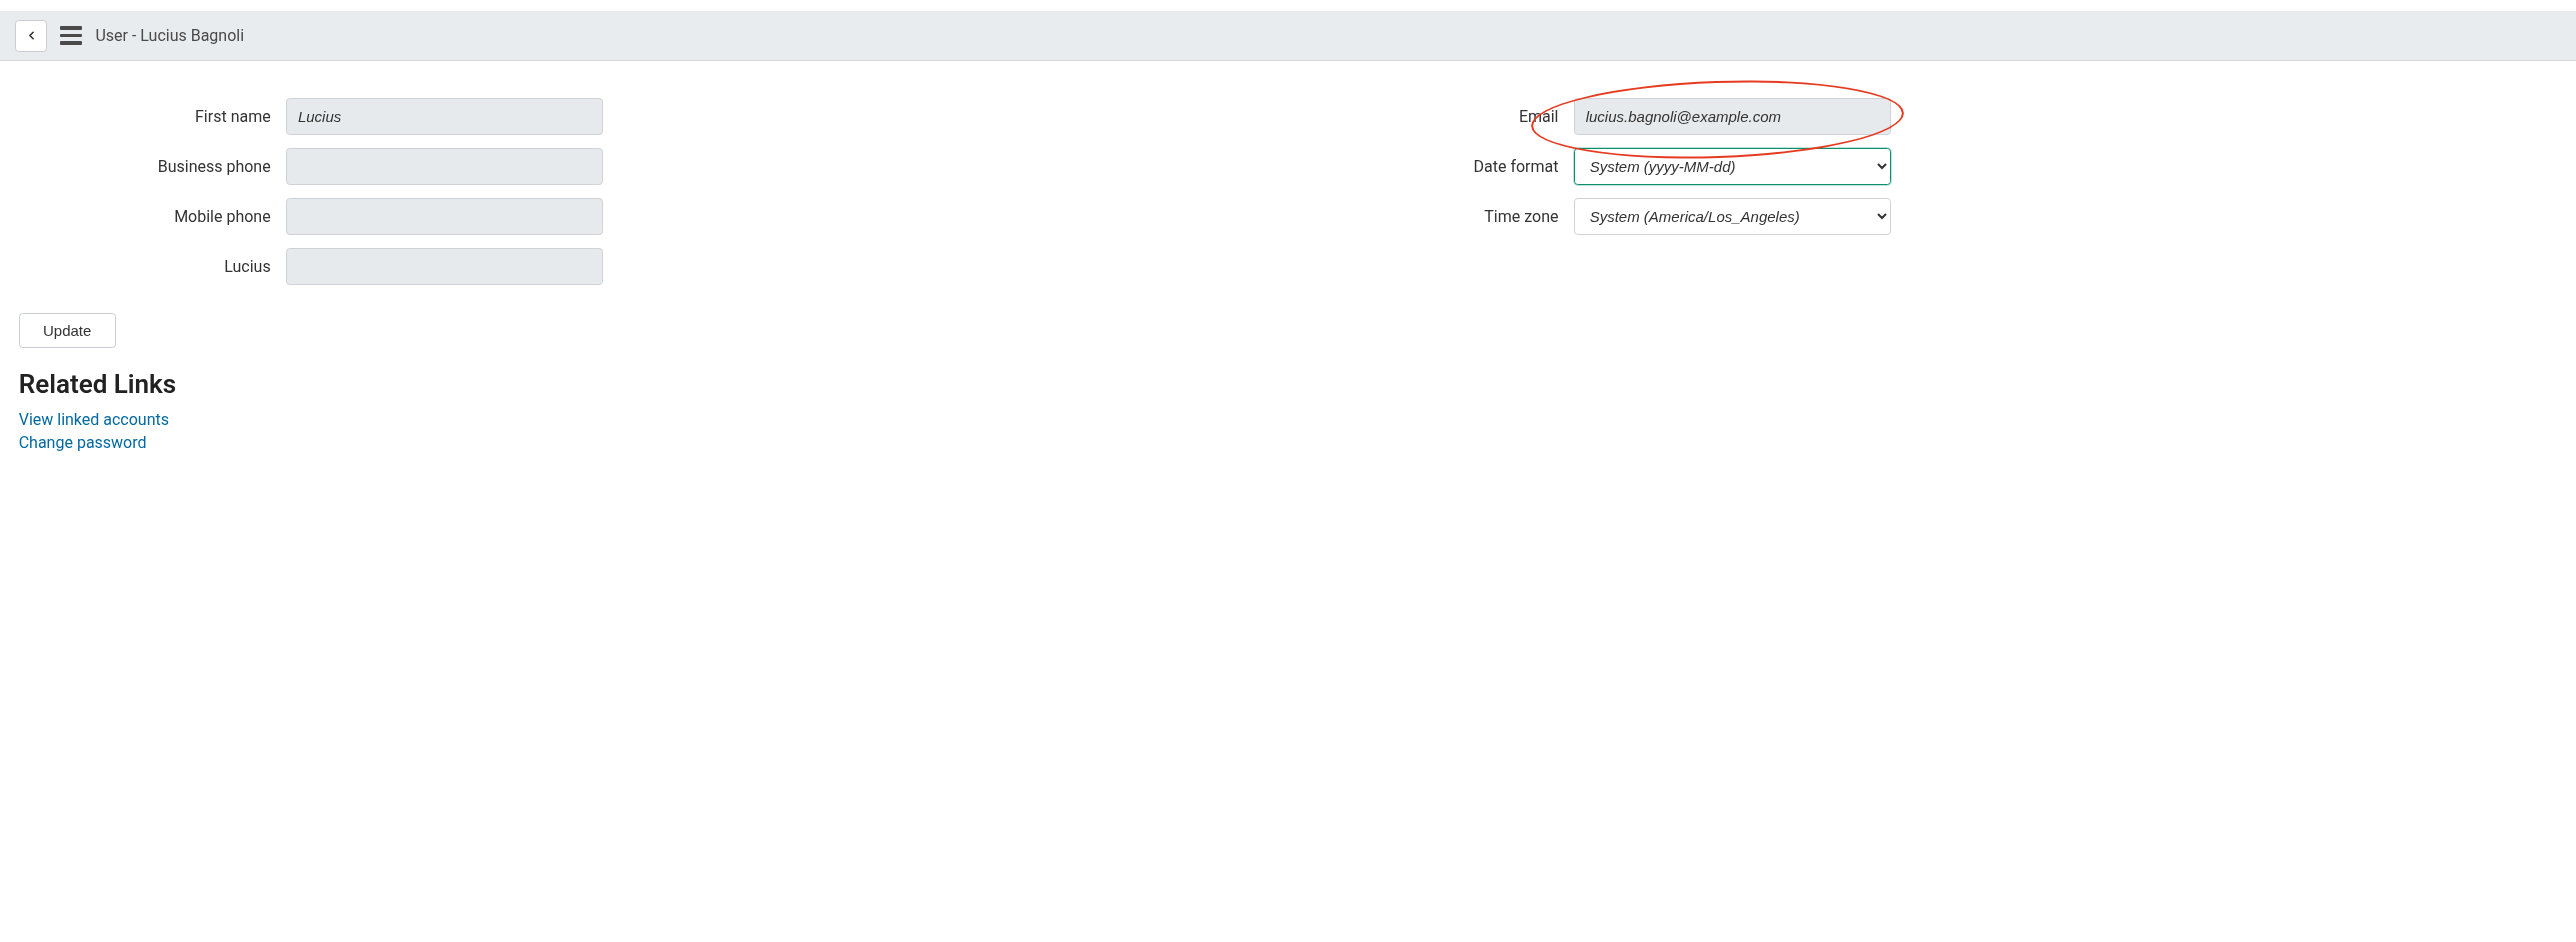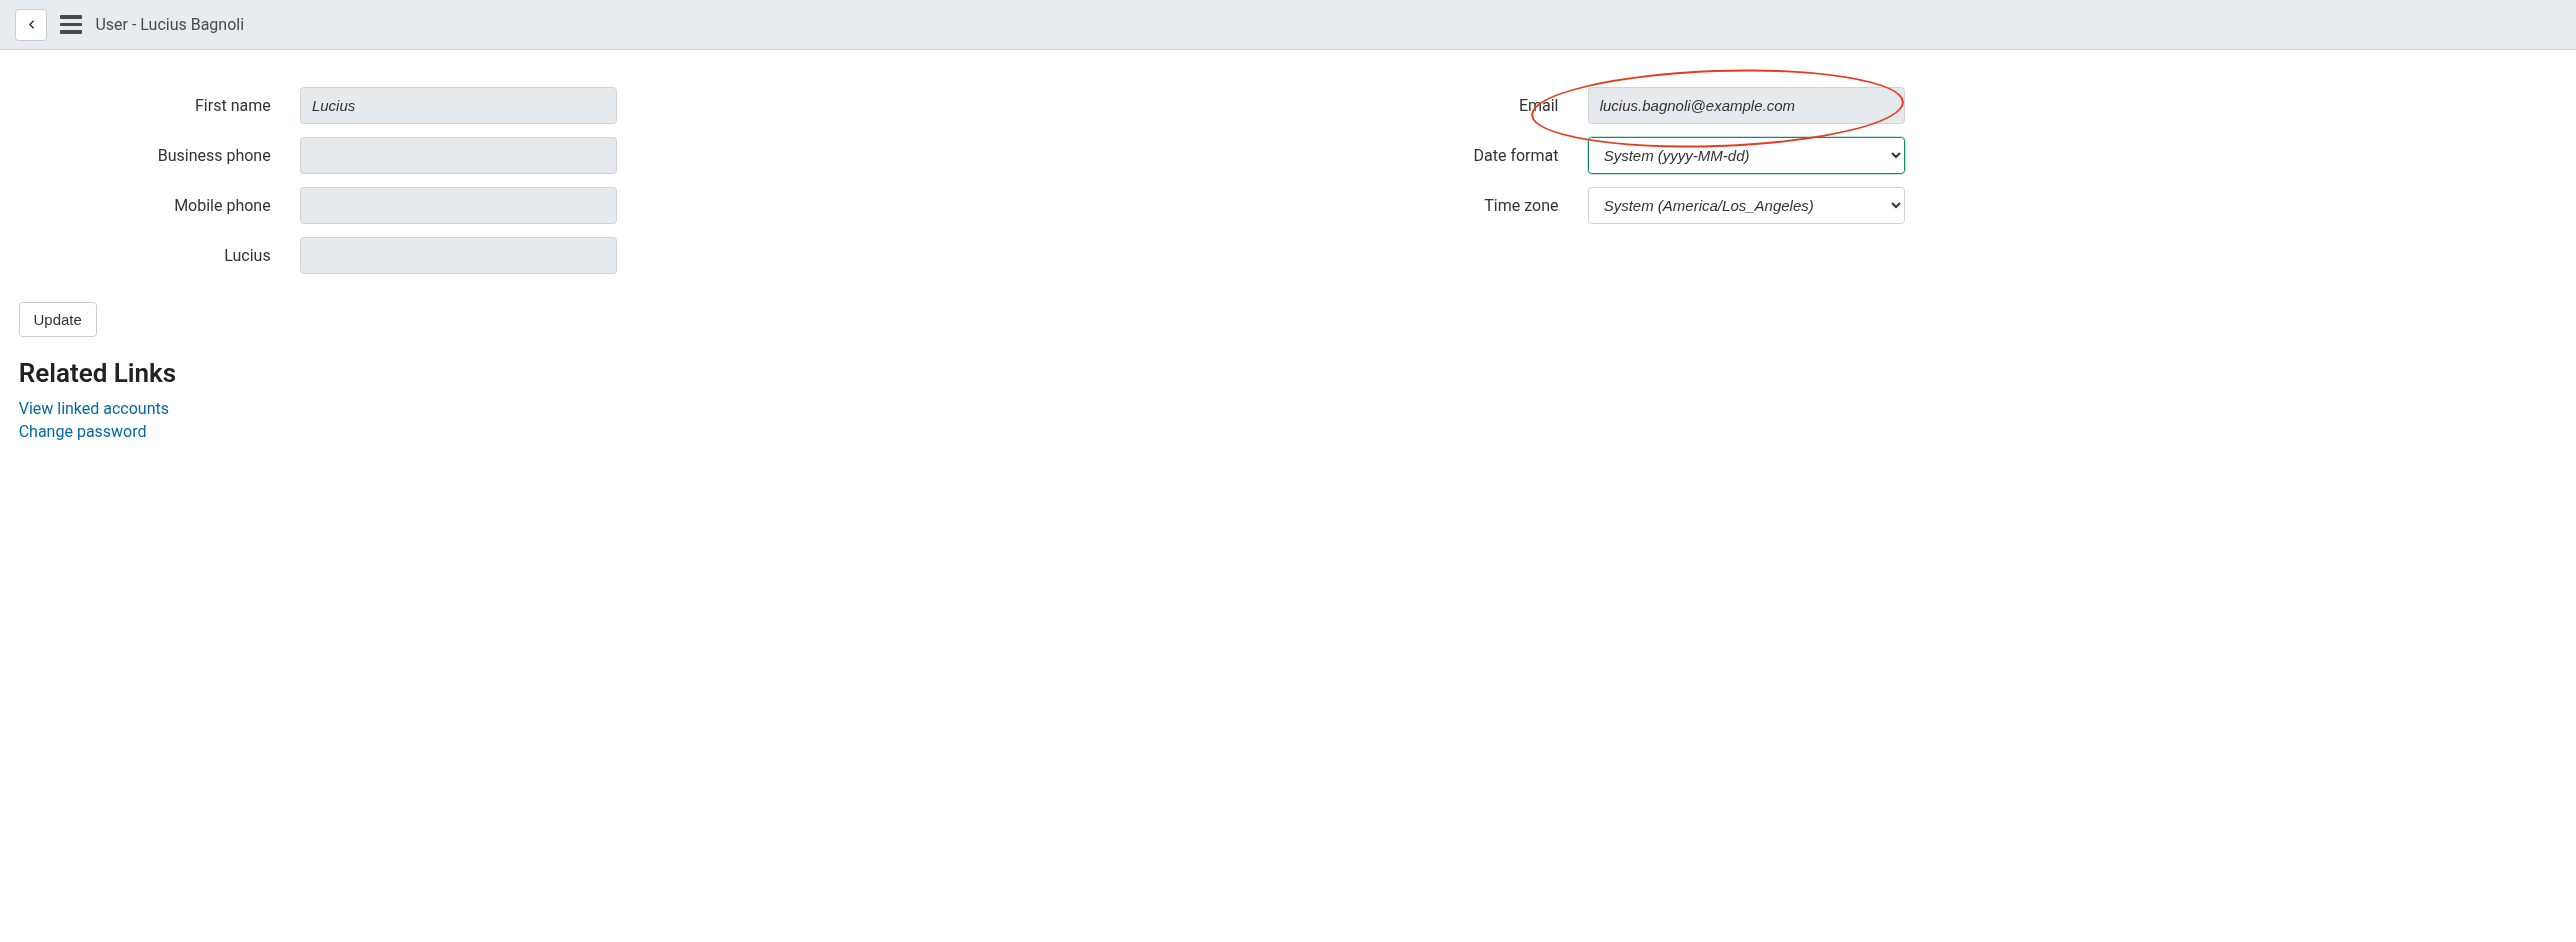--- a/index.html
+++ b/index.html
@@ -10,20 +10,21 @@
       background: #fff;
     }
     .header {
       height: 50px;
       background: #e9ecee;
       border-bottom: 0.9px solid #d3d7da;
       display: flex;
       align-items: center;
       padding: 0 15px;
       gap: 13px;
+      margin-top: 11px;
     }
     .back-btn {
       width: 32px;
       height: 32px;
       background: #fff;
       border: 0.9px solid #c9cdd1;
       border-radius: 3.7px;
       display: flex;
       align-items: center;
       justify-content: center;
@@ -58,21 +59,21 @@
     }
     .col {
       flex: 1;
       display: flex;
       flex-direction: column;
       gap: 13px;
     }
     .form-row {
       display: flex;
       align-items: center;
-      gap: 29px;
+      gap: 15px;
     }
     .form-label {
       width: 252px;
       text-align: right;
       font-size: 16px;
       color: #333;
       flex-shrink: 0;
     }
     .form-input, .form-select {
       width: 317px;
@@ -89,21 +90,21 @@
       background: #fff;
       appearance: auto;
       cursor: pointer;
     }
     .form-select.highlighted {
       border: 1.9px solid #0d8f6f;
       outline: 1.9px solid rgba(13,143,111,0.25);
     }
     .update-btn {
       margin-top: 9.3px;
-      width: 78px;
+      width: 97px;
       height: 35px;
       background: #fff;
       border: 0.9px solid #c9cdd1;
       border-radius: 3.7px;
       font-size: 15px;
       color: #333;
       cursor: pointer;
     }
     .related-links {
       margin-top: 20.5px;

